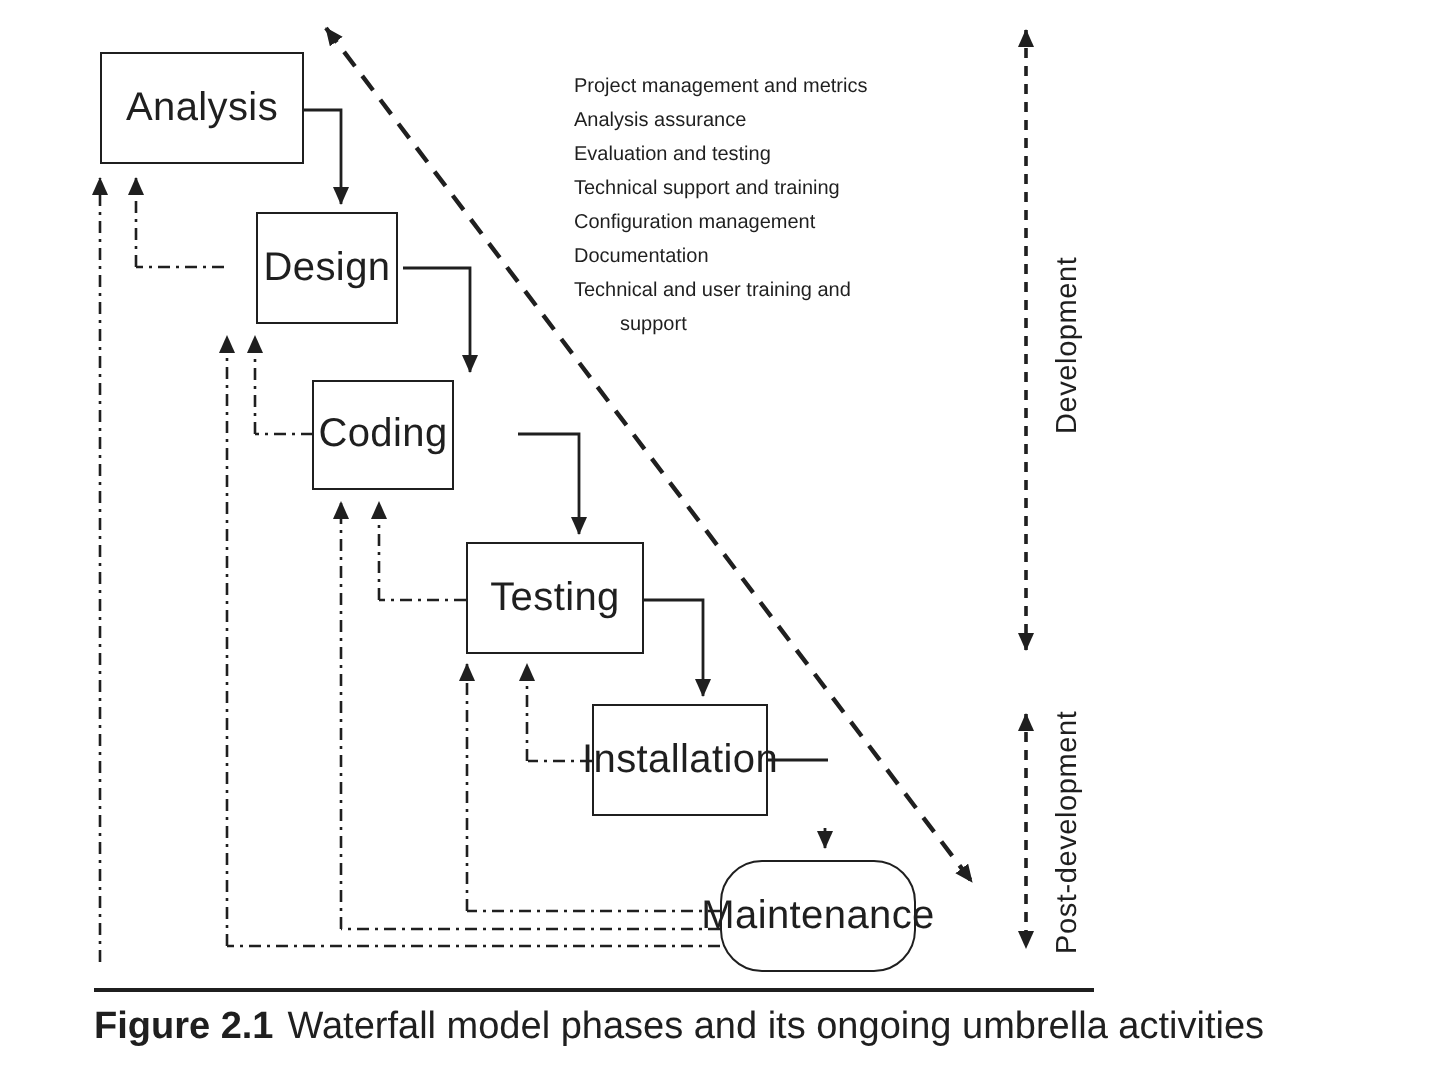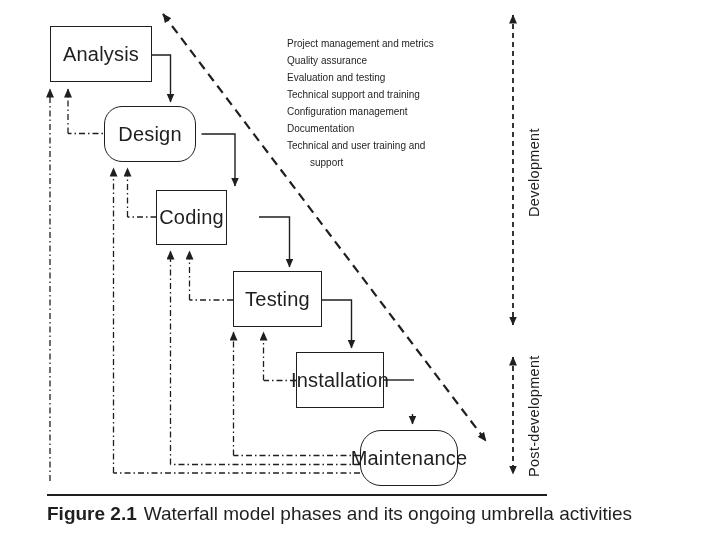--- a/index.html
+++ b/index.html
@@ -106,39 +106,39 @@
 
     <path class="diag" d="M163,14 L486,441" marker-start="url(#ah)" marker-end="url(#ah)"></path>
 
     <path class="span-ln" d="M513,15 V325" marker-start="url(#ah)" marker-end="url(#ah)"></path>
     <path class="span-ln" d="M513,357 V474" marker-start="url(#ah)" marker-end="url(#ah)"></path>
   </svg>
 
   <div class="phase" style="left:50px;  top:26px;  width:102px; height:56px;">
     <span>Analysis</span>
   </div>
-  <div class="phase" style="left:104px; top:106px; width:92px;  height:56px;border-radius:18px;">
+  <div class="phase" style="left:128px; top:106px; width:71px;  height:56px;">
     <span>Design</span>
   </div>
   <div class="phase" style="left:156px; top:190px; width:71px;  height:55px;">
     <span>Coding</span>
   </div>
   <div class="phase" style="left:296px; top:352px; width:88px;  height:56px;">
     <span>Installation</span>
   </div>
   <div class="phase" style="left:233px; top:271px; width:89px;  height:56px;">
     <span>Testing</span>
   </div>
   <div class="phase" style="left:360px; top:430px; width:98px;  height:56px;border-radius:21px;">
     <span>Maintenance</span>
   </div>
 
   <div class="umbrella">
     <div>Project management and metrics</div>
-    <div>Quality assurance</div>
+    <div>Analysis assurance</div>
     <div>Evaluation and testing</div>
     <div>Technical support and training</div>
     <div>Configuration management</div>
     <div>Documentation</div>
     <div>Technical and user training and</div>
     <div class="indent">support</div>
   </div>
 
   <div class="vlabel dev">Development</div>
   <div class="vlabel post">Post-development</div>

